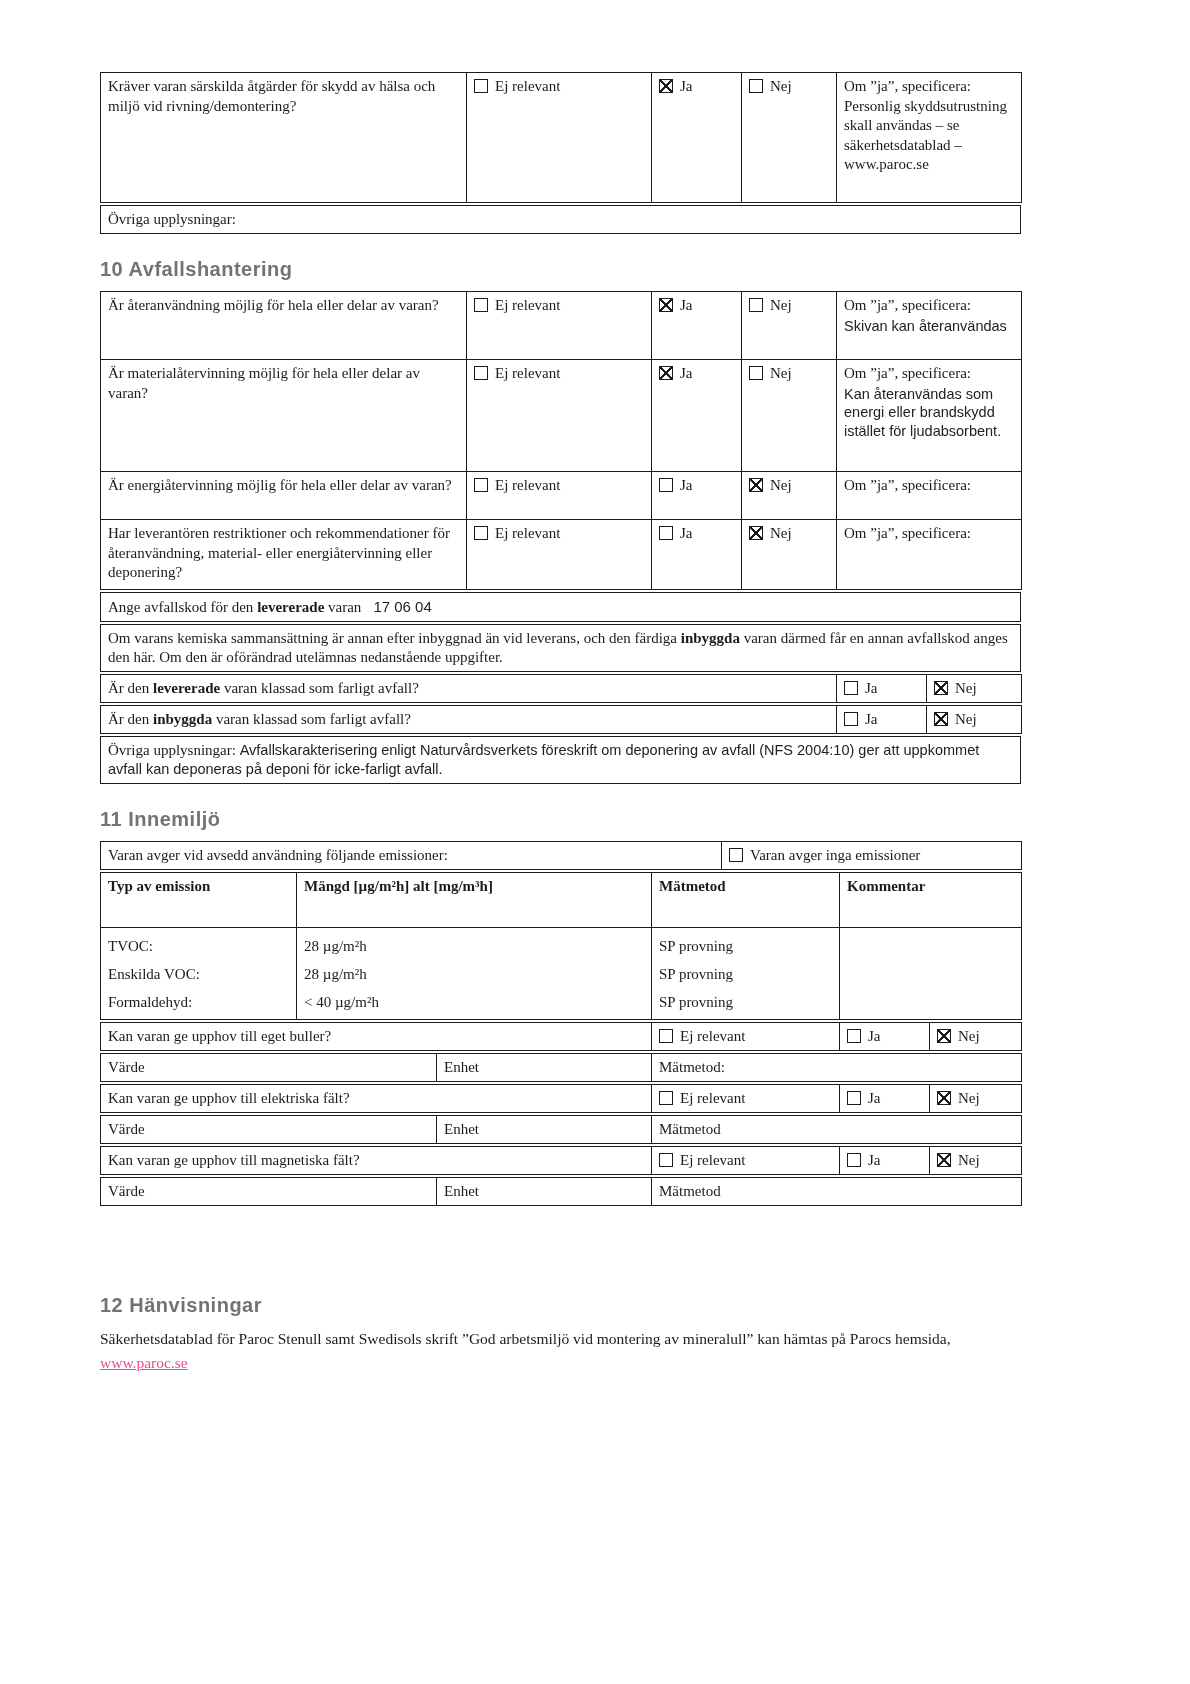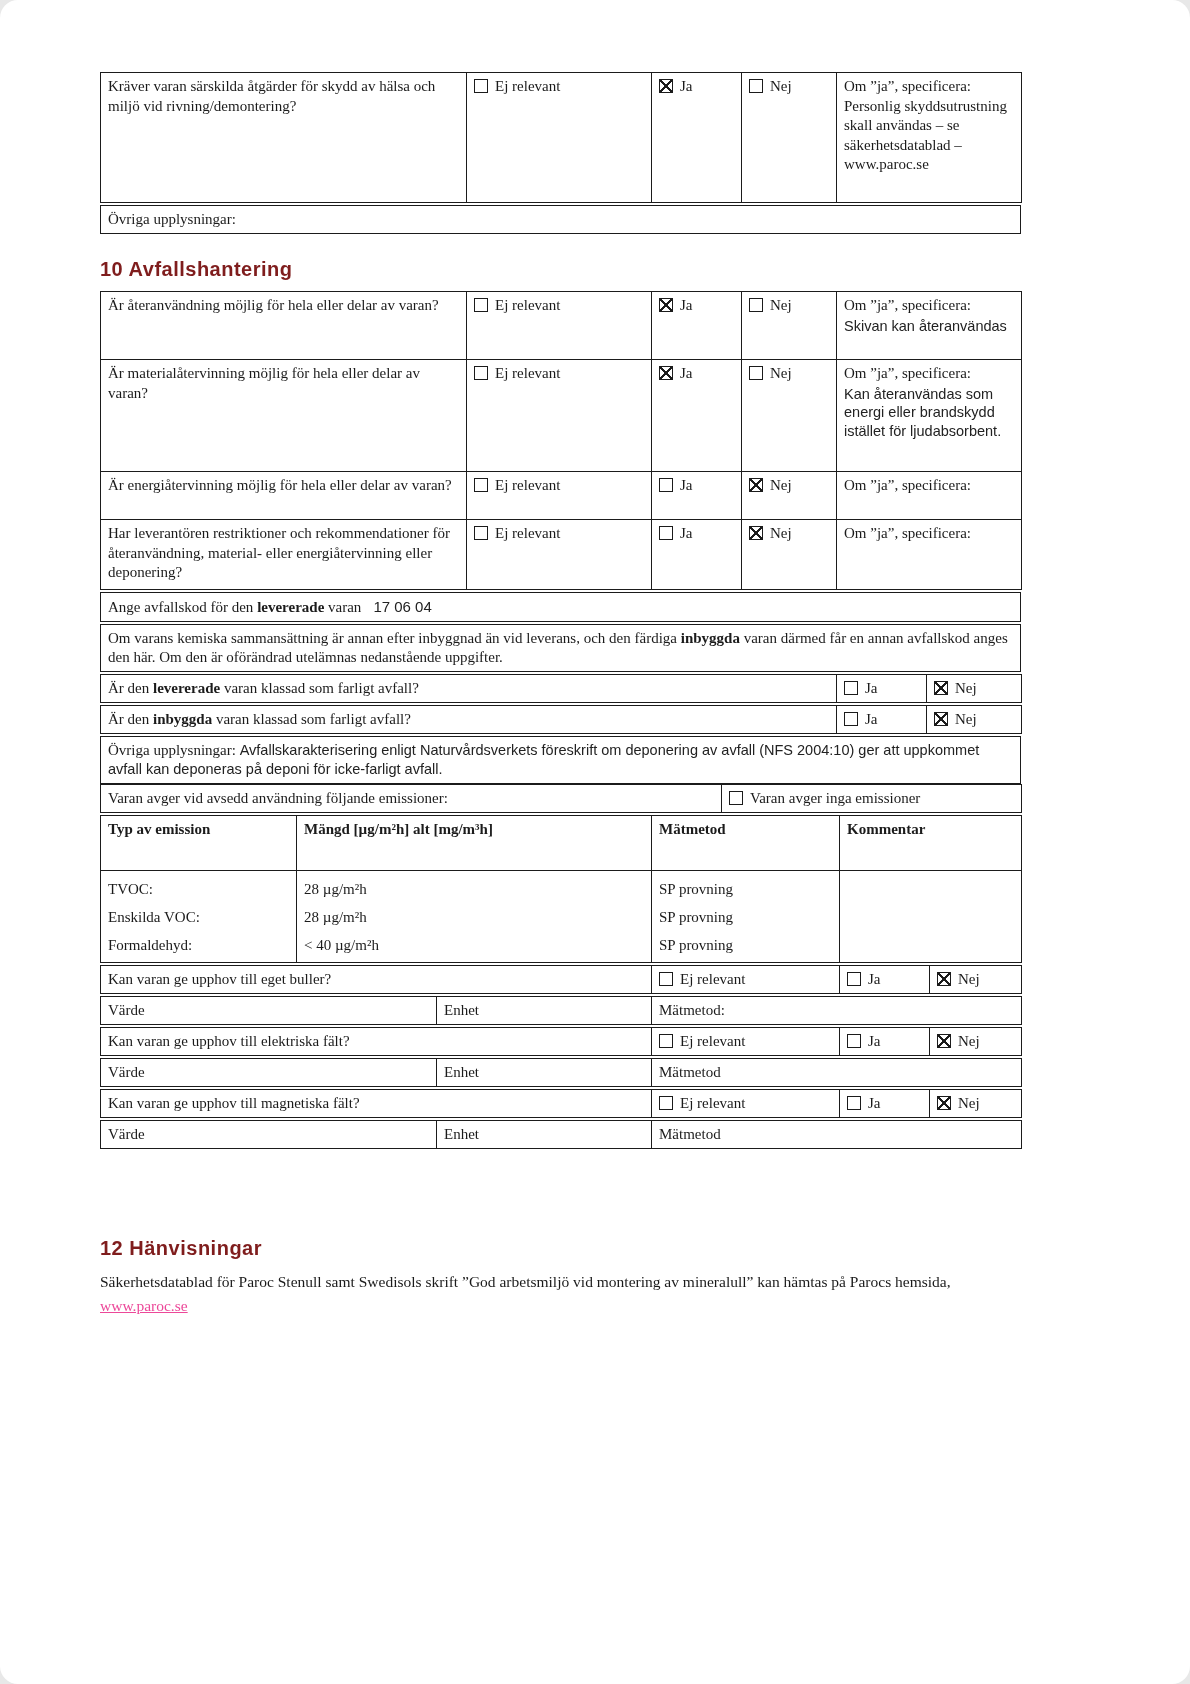--- a/index.html
+++ b/index.html
@@ -1,35 +1,35 @@
 <!DOCTYPE html>
 <html lang="sv"><head>
 <meta charset="utf-8">
 <title>Byggvarudeklaration</title>
 <style>
   * { box-sizing: border-box; margin: 0; padding: 0; }
   html, body { background: #e8e8e8; }
   .page {
     width: 1190px; height: 1684px; margin: 0 auto; background: #ffffff;
-    font-family: "Liberation Serif", serif; color: #141414; position: relative; border-radius: 18px;
+    font-family: "Liberation Serif", serif; color: #141414; position: relative;
   }
   .content { position: absolute; left: 100px; top: 72px; width: 921px; }
 
   
   table.grp { border-collapse: collapse; table-layout: fixed; width: 921px; background: #fff; }
   table.grp + table.grp, .stack > table.grp:not(:first-child) { margin-top: 2px; }
   table.grp td {
     border: 1.6px solid #1b1b1b; vertical-align: top; padding: 4px 7px 3px 7px;
     font-size: 15px; line-height: 1.3; color: #1b1b1b;
   }
   .stack { margin-bottom: 0; }
 
   h2.sec {
     font-family: "Liberation Sans", sans-serif; font-weight: bold;
-    font-size: 20px; color: #7f1d1d; margin: 24px 0 10px 0; letter-spacing: .5px;
+    font-size: 20px; color: #737373; margin: 24px 0 10px 0; letter-spacing: .5px;
   }
 
   
   .cb {
     display: inline-block; width: 14px; height: 14px; border: 1.6px solid #1b1b1b;
     vertical-align: -2px; margin-right: 7px; background: #fff; cursor: pointer;
   }
   .cb.checked {
     background-image:
       linear-gradient(to top right, transparent 44%, #1b1b1b 44%, #1b1b1b 56%, transparent 56%),
@@ -220,20 +220,21 @@
             <tr>
               <td>
           <span>Övriga upplysningar:</span>
           <span class="ans-sans">Avfallskarakterisering enligt Naturvårdsverkets föreskrift om deponering av avfall (NFS 2004:10) ger att uppkommet avfall kan deponeras på deponi för icke-farligt avfall.</span>
         </td>
             </tr>
       </tbody>
         </table>
     </div>
 
+    <h2 class="sec">11 Innemiljö</h2>
 
     <div class="stack">
       <table class="grp thin">
         <colgroup>
             <col style="width:621px">
             <col style="width:300px">
           </colgroup>
         <tbody>
             <tr>
           <td><span>Varan avger vid avsedd användning följande emissioner:</span></td>

